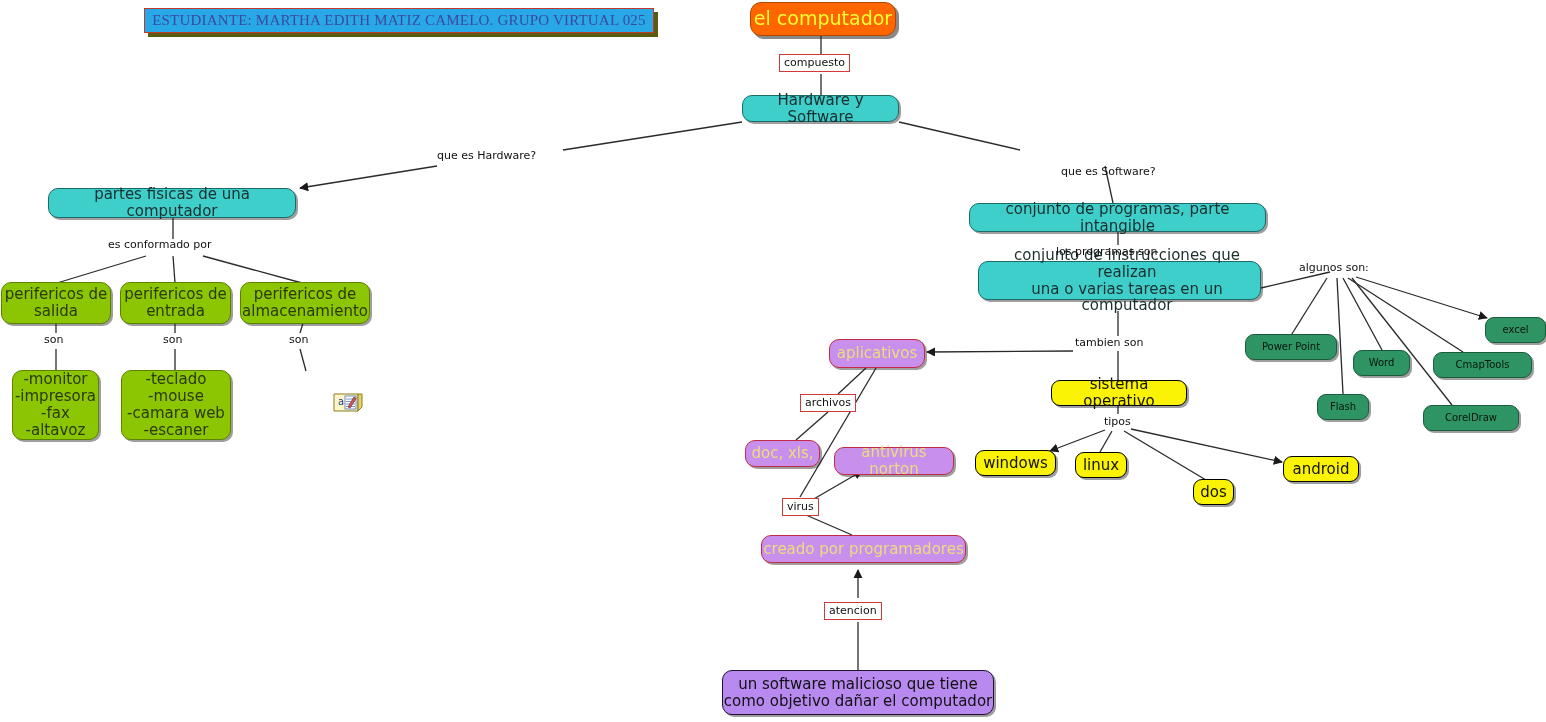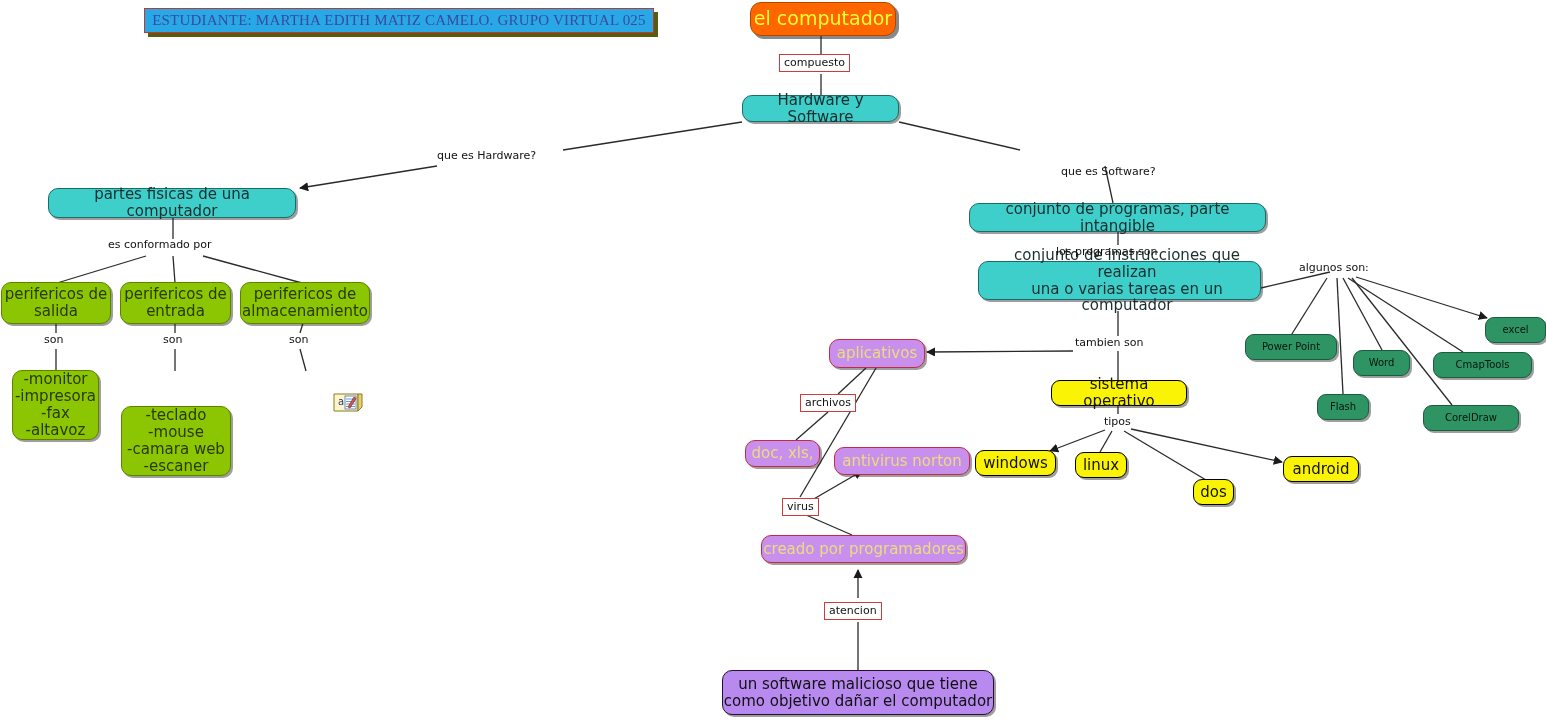--- a/index.html
+++ b/index.html
@@ -236,21 +236,21 @@
 entrada</div>
 
   <div class="node n-green" style="left:240px; top:282px; width:130px; height:42px;">perifericos de
 almacenamiento</div>
 
   <div class="node n-green" style="left:12px; top:370px; width:87px; height:70px;">-monitor
 -impresora
 -fax
 -altavoz</div>
 
-  <div class="node n-green" style="left:121px; top:370px; width:110px; height:70px;margin-top:36px;">-teclado
+  <div class="node n-green" style="left:121px; top:370px; width:110px; height:70px;">-teclado
 -mouse
 -camara web
 -escaner</div>
 
 
   <svg id="note-icon" viewBox="0 0 30 24" xmlns="http://www.w3.org/2000/svg">
     <path d="M1 2 H25 V19 H1 Z" fill="#FFF6C8" stroke="#8a7a20" stroke-width="1"></path>
     <path d="M25 19 L29 15 L29 2 L25 2 Z" fill="#E8D36A" stroke="#8a7a20" stroke-width="1"></path>
     <path d="M25 19 L29 15" stroke="#8a7a20" stroke-width="1"></path>
     <text x="5" y="13" font-family="DejaVu Sans, sans-serif" font-size="10" fill="#1b3c8a">a</text>
@@ -288,21 +288,21 @@
   <div class="node n-yellow" style="left:1075px; top:452px; width:52px; height:26px;">linux</div>
 
   <div class="node n-yellow" style="left:1193px; top:479px; width:41px; height:26px;">dos</div>
 
   <div class="node n-yellow" style="left:1283px; top:456px; width:76px; height:26px;">android</div>
 
   <div class="node n-violet" style="left:829px; top:339px; width:96px; height:29px;">aplicativos</div>
 
   <div class="node n-violet" style="left:745px; top:440px; width:75px; height:27px;">doc, xls,</div>
 
-  <div class="node n-violet" style="left:834px; top:447px; width:136px; height:28px;">antivirus norton</div>
+  <div class="node n-violet" style="left:834px; top:447px; width:120px; height:28px;">antivirus norton</div>
 
   <div class="node n-violet" style="left:761px; top:535px; width:205px; height:28px;">creado por programadores</div>
 
   <div class="node n-lavender" style="left:722px; top:670px; width:272px; height:45px;">un software malicioso que tiene
 como objetivo dañar el computador</div>
 
   <div class="elabel boxed" style="left:779px; top:54px;">compuesto</div>
 
   <div class="elabel" style="left:437px; top:150px;">que es Hardware?</div>
 

